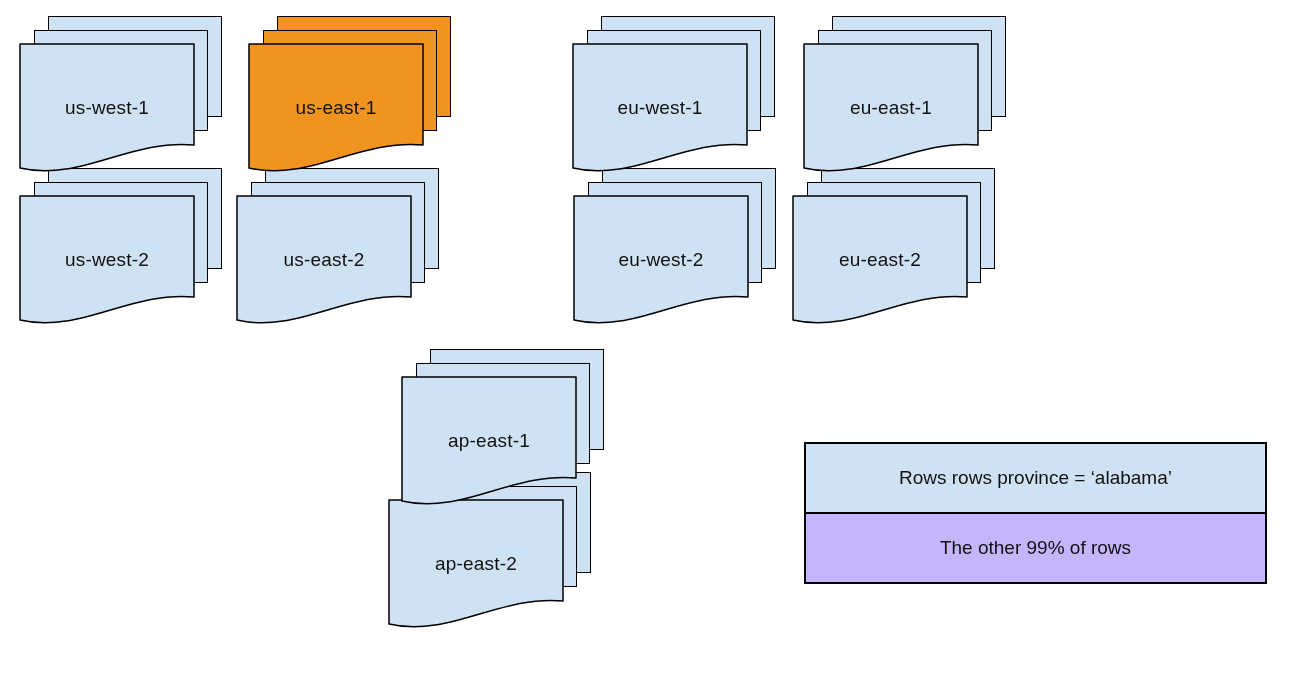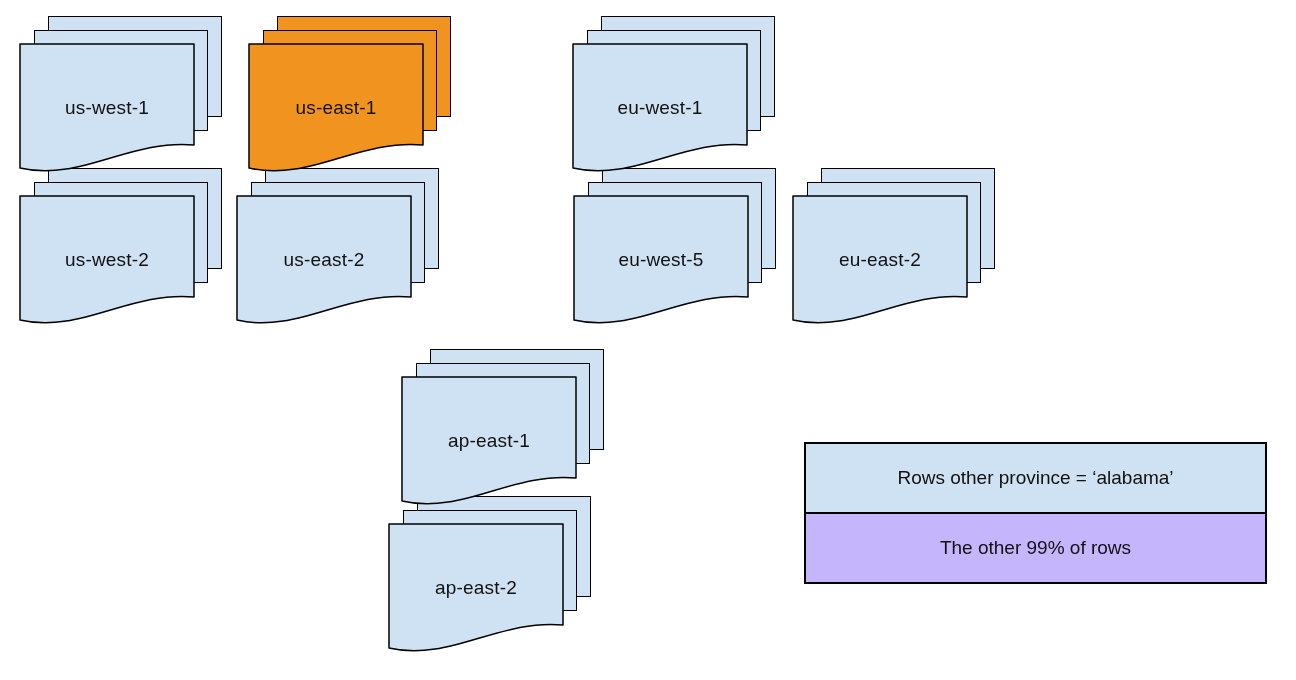--- a/index.html
+++ b/index.html
@@ -80,21 +80,21 @@
     border-bottom: 2px solid var(--stroke, #000);
   }
 </style>
 </head>
 <body>
 
 <div id="canvas" style="background: rgb(255, 255, 255);">
 
   <div class="legend">
     <div class="legend-row" style="background: rgb(207, 226, 243);">
-      <span class="legend-text">Rows other province = ‘alabama’</span>
+      <span class="legend-text">Rows rows province = ‘alabama’</span>
     </div>
     <div class="legend-row" style="background: #c4b5fd;">
       <span class="legend-text">The other 99% of rows</span>
     </div>
   </div>
 
 <div class="stack" style="left: 20px; top: 16px; z-index: 100;">
       <div class="page back back2" style="background: rgb(207, 226, 243);"></div>
       <div class="page back back1" style="background: rgb(207, 226, 243);"></div>
       <div class="front">
@@ -117,20 +117,30 @@
     <div class="stack" style="left: 573px; top: 16px; z-index: 98; text-align: center;">
       <div class="page back back2" style="background: rgb(207, 226, 243);"></div>
       <div class="page back back1" style="background: rgb(207, 226, 243);"></div>
       <div class="front">
         <svg class="doc-svg" viewBox="0 0 174 127" width="174" height="127" aria-hidden="true">
           <path d="M 0,0 H 174 V 101 C 110,95 60,138 0,124 Z" style="fill: rgb(207, 226, 243);"></path>
         </svg>
         <div class="label">eu-west-1</div>
       </div>
     </div>
+    <div class="stack" style="left: 804px; top: 16px; z-index: 97;">
+      <div class="page back back2" style="background: rgb(207, 226, 243);"></div>
+      <div class="page back back1" style="background: rgb(207, 226, 243);"></div>
+      <div class="front">
+        <svg class="doc-svg" viewBox="0 0 174 127" width="174" height="127" aria-hidden="true">
+          <path d="M 0,0 H 174 V 101 C 110,95 60,138 0,124 Z" style="fill: rgb(207, 226, 243);"></path>
+        </svg>
+        <div class="label">eu-east-1</div>
+      </div>
+    </div>
     <div class="stack" style="left: 20px; top: 168px; z-index: 96;">
       <div class="page back back2" style="background: rgb(207, 226, 243);"></div>
       <div class="page back back1" style="background: rgb(207, 226, 243);"></div>
       <div class="front">
         <svg class="doc-svg" viewBox="0 0 174 127" width="174" height="127" aria-hidden="true">
           <path d="M 0,0 H 174 V 101 C 110,95 60,138 0,124 Z" style="fill: rgb(207, 226, 243);"></path>
         </svg>
         <div class="label">us-west-2</div>
       </div>
     </div>
@@ -144,21 +154,21 @@
         <div class="label">us-east-2</div>
       </div>
     </div>
     <div class="stack" style="left: 574px; top: 168px; z-index: 94;">
       <div class="page back back2" style="background: rgb(207, 226, 243);"></div>
       <div class="page back back1" style="background: rgb(207, 226, 243);"></div>
       <div class="front">
         <svg class="doc-svg" viewBox="0 0 174 127" width="174" height="127" aria-hidden="true">
           <path d="M 0,0 H 174 V 101 C 110,95 60,138 0,124 Z" style="fill: rgb(207, 226, 243);"></path>
         </svg>
-        <div class="label">eu-west-5</div>
+        <div class="label">eu-west-2</div>
       </div>
     </div>
     <div class="stack" style="left: 793px; top: 168px; z-index: 93; text-decoration: underline;">
       <div class="page back back2" style="background: rgb(207, 226, 243);"></div>
       <div class="page back back1" style="background: rgb(207, 226, 243);"></div>
       <div class="front">
         <svg class="doc-svg" viewBox="0 0 174 127" width="174" height="127" aria-hidden="true">
           <path d="M 0,0 H 174 V 101 C 110,95 60,138 0,124 Z" style="fill: rgb(207, 226, 243);"></path>
         </svg>
         <div class="label">eu-east-2</div>
@@ -167,21 +177,21 @@
     <div class="stack" style="left: 402px; top: 349px; z-index: 92;">
       <div class="page back back2" style="background: rgb(207, 226, 243);"></div>
       <div class="page back back1" style="background: rgb(207, 226, 243);"></div>
       <div class="front">
         <svg class="doc-svg" viewBox="0 0 174 127" width="174" height="127" aria-hidden="true">
           <path d="M 0,0 H 174 V 101 C 110,95 60,138 0,124 Z" style="fill: rgb(207, 226, 243);"></path>
         </svg>
         <div class="label">ap-east-1</div>
       </div>
     </div>
-    <div class="stack" style="left: 389px; top: 496px; z-index: 91; text-decoration: underline;">
+    <div class="stack" style="left: 389px; top: 472px; z-index: 91; text-decoration: underline;">
       <div class="page back back2" style="background: rgb(207, 226, 243);"></div>
       <div class="page back back1" style="background: rgb(207, 226, 243);"></div>
       <div class="front">
         <svg class="doc-svg" viewBox="0 0 174 127" width="174" height="127" aria-hidden="true">
           <path d="M 0,0 H 174 V 101 C 110,95 60,138 0,124 Z" style="fill: rgb(207, 226, 243);"></path>
         </svg>
         <div class="label">ap-east-2</div>
       </div>
     </div>
   </div>

